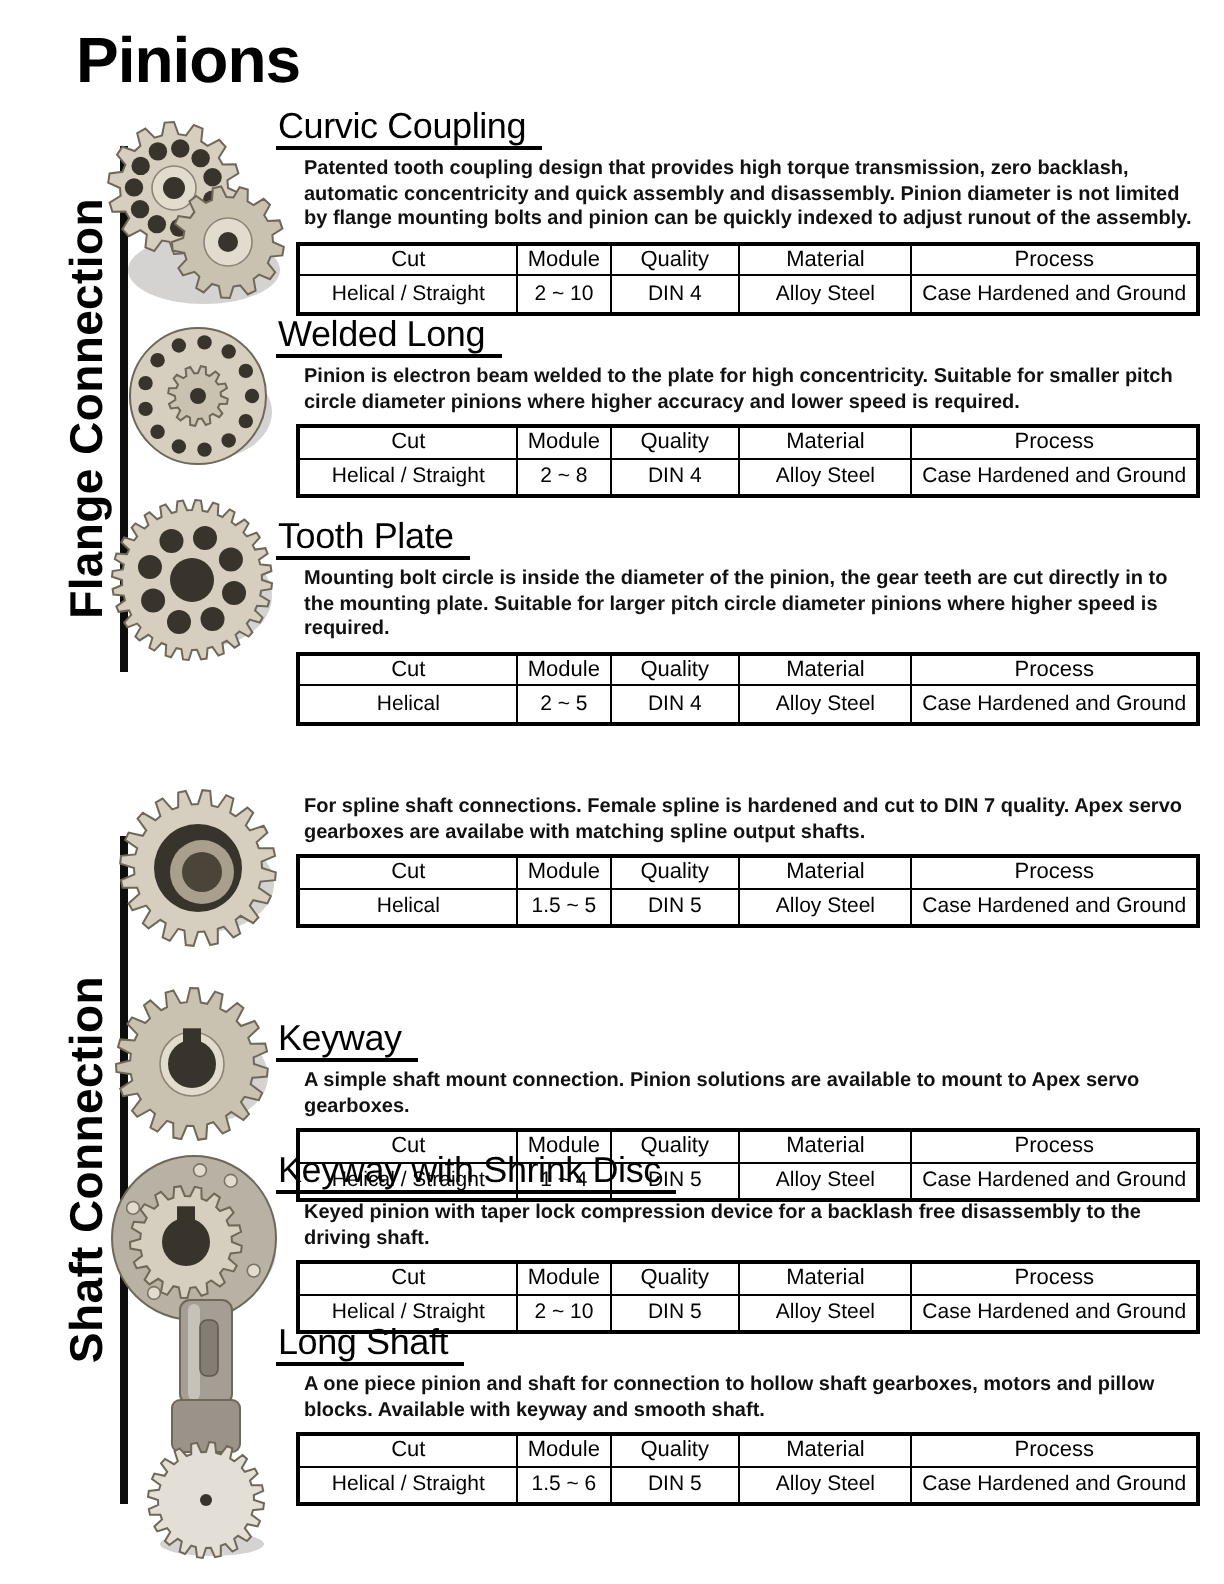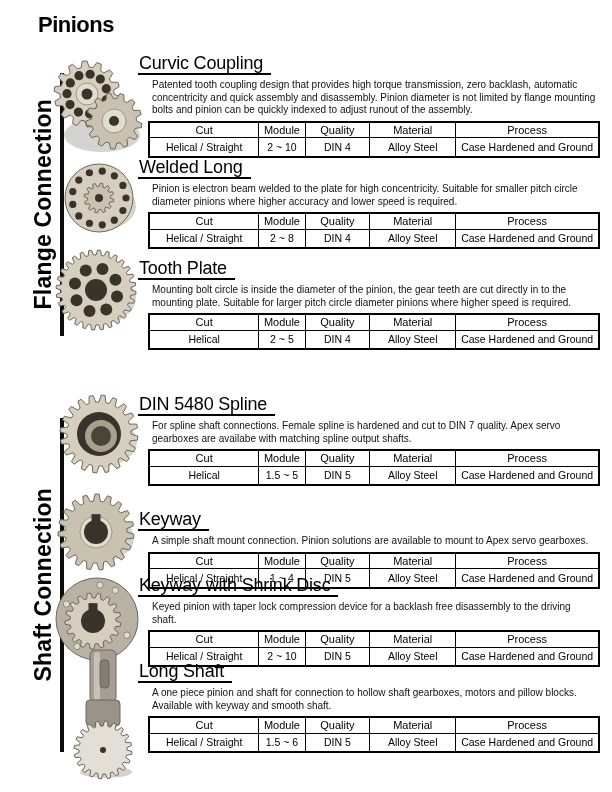--- a/index.html
+++ b/index.html
@@ -3,21 +3,21 @@
 <meta charset="utf-8">
 <style>
   * { margin:0; padding:0; box-sizing:border-box; }
   html,body { background:#ffffff; }
   body {
     width:612px; height:792px; position:relative; overflow:hidden;
     font-family:"Liberation Sans", sans-serif; color:#000;
   }
   .page-title {
     position:absolute; left:38px; top:12px;
-    font-size:22px; font-weight:700; letter-spacing:-0.5px;
+    font-size:32px; font-weight:700; letter-spacing:-0.5px;
   }
   .vbar { position:absolute; left:60px; width:3.5px; background:#0d0d0d; }
   .vbar.flange { top:73px;  height:263px; }
   .vbar.shaft  { top:418px; height:334px; }
   .vlabel-box {
     position:absolute; left:28px; width:30px;
     display:flex; align-items:center; justify-content:center;
   }
   .vlabel-box.flange { top:73px;  height:263px; }
   .vlabel-box.shaft  { top:418px; height:334px; }
@@ -27,21 +27,21 @@
   }
   .product { position:absolute; left:138px; width:466px; }
   .p1 { top:53px; }  .p2 { top:157px; } .p3 { top:258px; }
   .p4 { top:394px; } .p5 { top:509px; } .p6 { top:575px; } .p7 { top:661px; }
   .heading {
     display:inline-block; font-size:18px; font-weight:400; line-height:1.12;
     border-bottom:2.5px solid #000; padding:0 8px 0 1px; letter-spacing:-0.2px;
   }
   .desc {
     margin:4px 0 4px 14px; width:444px;
-    font-size:10px; line-height:1.25; color:#111;
+    font-size:10px; line-height:1.25; color:#111;font-weight:bold;
   }
   table.spec {
     border-collapse:collapse; table-layout:fixed; width:452px;
     margin-left:10px; border:2px solid #000;
   }
   table.spec th, table.spec td {
     border:1.5px solid #000; text-align:center; vertical-align:middle;
     overflow:hidden; white-space:nowrap; padding:0 2px;
   }
   table.spec th { font-size:11px; font-weight:400; height:16px; }
@@ -229,21 +229,20 @@
       <td>2 ~ 5</td>
       <td>DIN 4</td>
       <td>Alloy Steel</td>
       <td>Case Hardened and Ground</td>
     </tr>
   </tbody>
     </table>
 </section>
 
 <section class="product p4">
-  <h2 class="heading">DIN 5480 Spline</h2>
   <p class="desc">For spline shaft connections.  Female spline is hardened and cut to DIN 7 quality.  Apex servo gearboxes are availabe with matching spline output shafts.</p>
   <table class="spec">
     <tbody>
         <tr>
       <th class="c0">Cut</th>
       <th class="c1">Module</th>
       <th class="c2">Quality</th>
       <th class="c3">Material</th>
       <th class="c4">Process</th>
     </tr>

